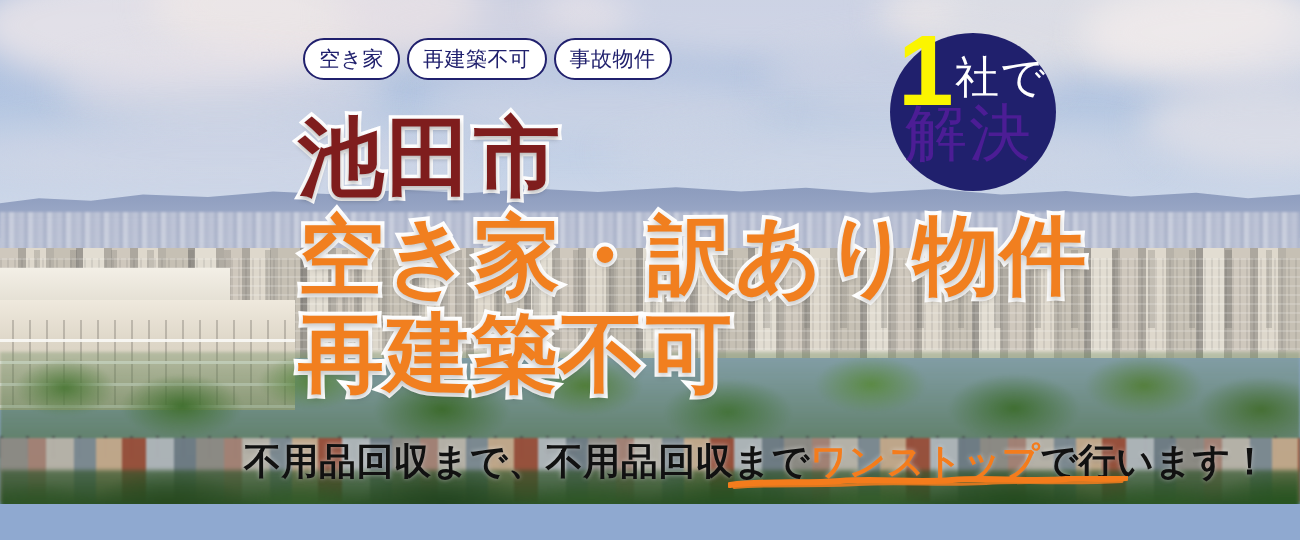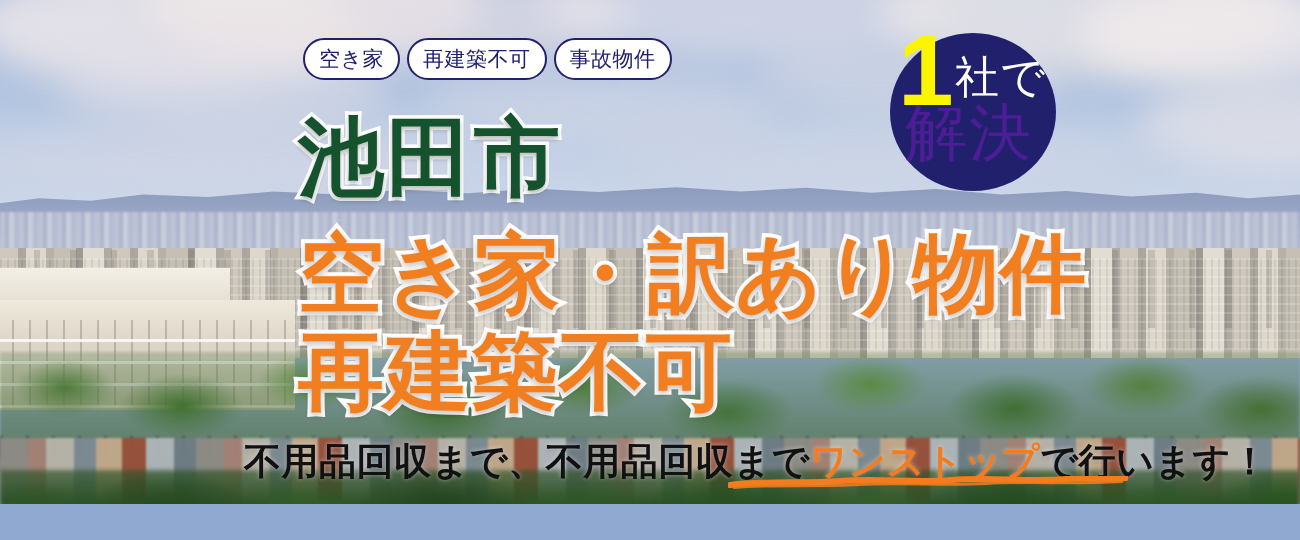--- a/index.html
+++ b/index.html
@@ -301,39 +301,39 @@
   
   .headline-block {
     position: absolute;
     left: 298px;
     top: 114px;
   }
 
   .h-city {
     font-size: 86px;
     font-weight: 900;
-    color: #14532d;
+    color: #7f1d1d;
     line-height: 1;
     letter-spacing: 2px;
     -webkit-text-stroke: 7px #ffffff;
     paint-order: stroke fill;
     text-shadow: 0 3px 5px rgba(0,0,0,.28);
   }
 
   .h-orange {
     font-size: 86px;
     font-weight: 900;
     color: #f17f1f;
     line-height: 1;
     letter-spacing: 1px;
     -webkit-text-stroke: 8px #ffffff;
     paint-order: stroke fill;
     text-shadow: 0 3px 6px rgba(0,0,0,.25);
   }
-  .h-orange.l1 { margin-top: 30px; }
+  .h-orange.l1 { margin-top: 12px; }
   .h-orange.l2 { margin-top: 12px; }
 
   
   .subtitle {
     position: absolute;
     left: 244px;
     top: 443px;
     font-size: 37px;
     font-weight: 900;
     color: #111111;

